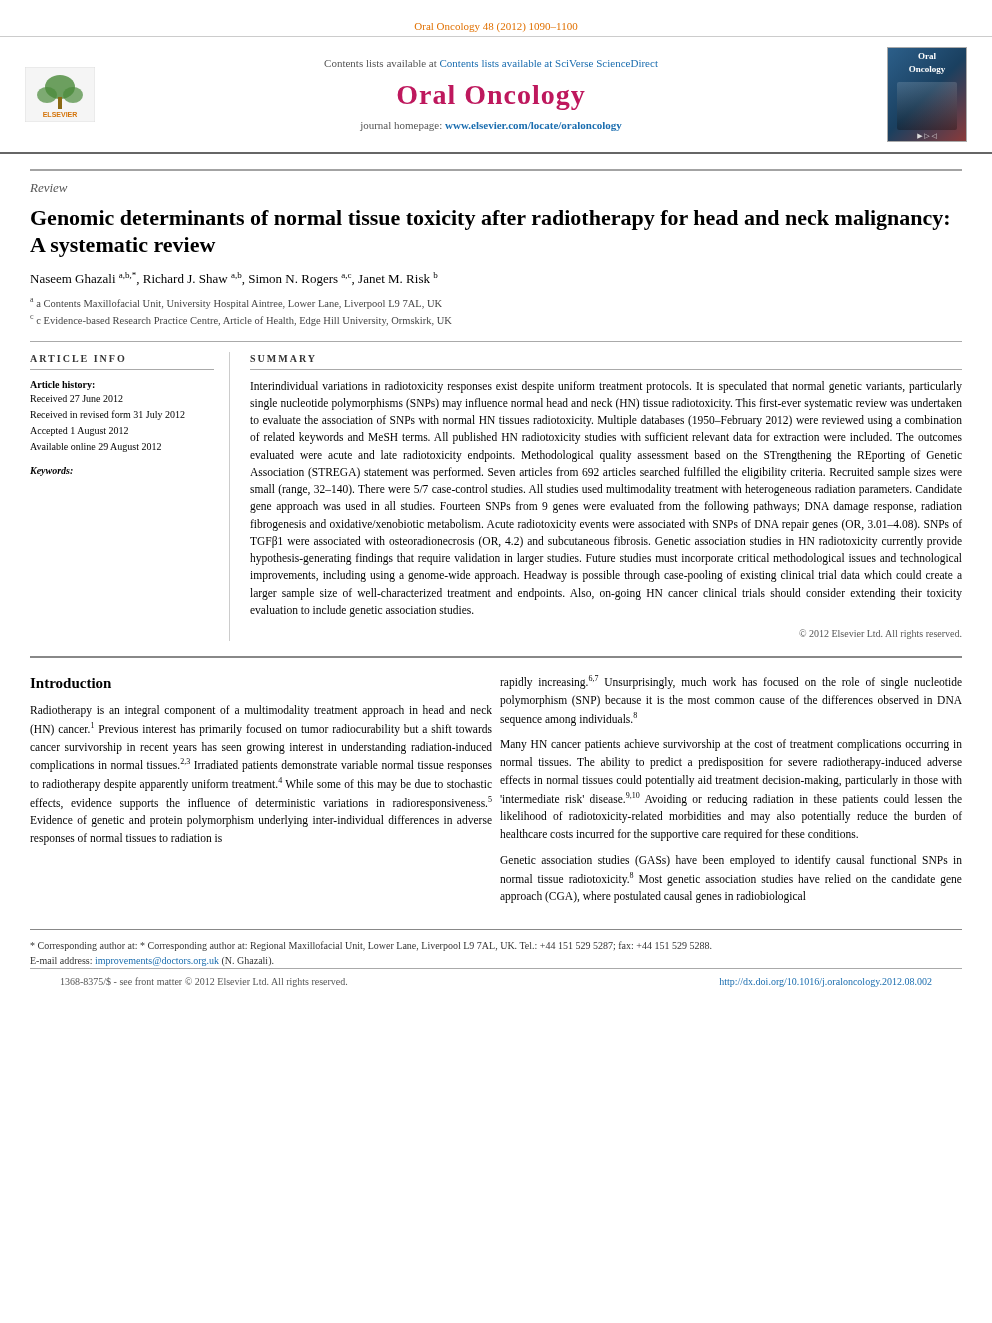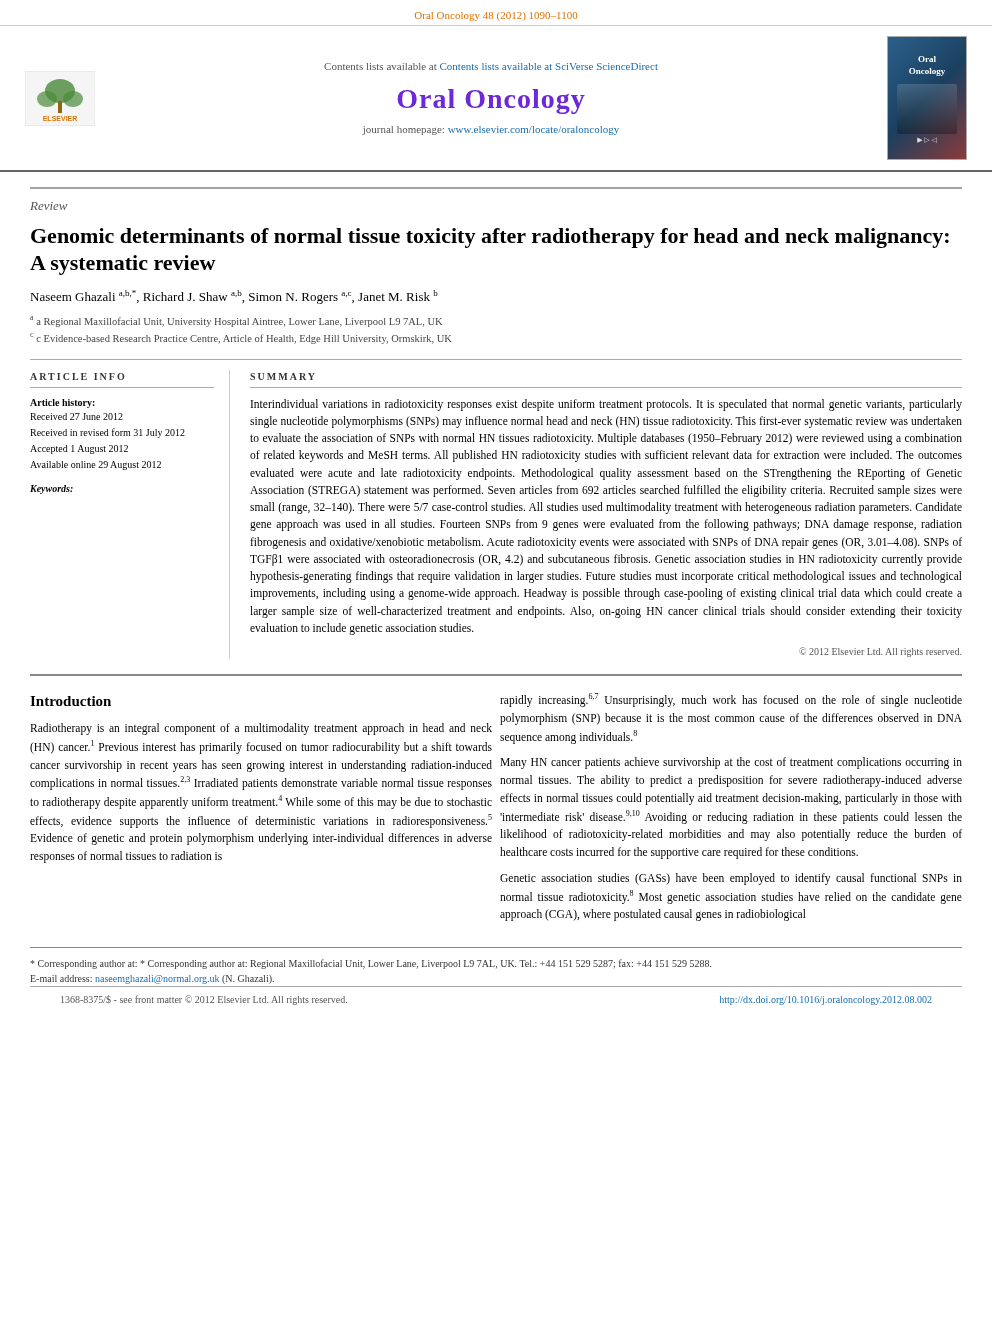--- a/index.html
+++ b/index.html
@@ -16,21 +16,21 @@
       background: #fff;
       padding: 0;
       position: relative;
     }
 
     
     .top-bar {
       text-align: center;
       font-size: 11px;
       color: #555;
-      padding: 8px 0 2px 0;
+      padding: 19px 0 2px 0;
       border-bottom: 1px solid #ccc;
     }
     .top-bar span { color: #e07000; }
 
     
     .header-area {
       display: flex;
       align-items: center;
       border-bottom: 2px solid #666;
       padding: 10px 20px;
@@ -51,38 +51,38 @@
       justify-content: center;
       gap: 4px;
     }
     .sciverse-text {
       font-size: 11px;
       color: #555;
     }
     .journal-title-main {
       font-size: 28px;
       font-weight: bold;
-      color: #6d28d9;
+      color: #be185d;
       font-family: 'Times New Roman', serif;
       letter-spacing: 1px;
     }
     .homepage-text {
       font-size: 11px;
       color: #555;
     }
-    .homepage-text span { color: #1a6daf; }
+    .homepage-text span { color: #1a6daf; font-weight: bold; }
     .header-right {
       width: 90px;
       display: flex;
       align-items: center;
       justify-content: center;
     }
     .journal-cover {
       width: 80px;
-      height: 124px;
+      height: 95px;
       background: linear-gradient(135deg, #2c5f8a 0%, #1a4060 50%, #8b3a3a 100%);
       border: 1px solid #aaa;
       display: flex;
       flex-direction: column;
       align-items: center;
       justify-content: center;
       font-size: 8px;
       color: #fff;
       text-align: center;
       position: relative;
@@ -320,21 +320,21 @@
     <div class="article-title">Genomic determinants of normal tissue toxicity after radiotherapy for head and neck malignancy: A systematic review</div>
 
     <div class="authors">
       <span>Naseem Ghazali <sup>a,b,*</sup></span>,
       <span>Richard J. Shaw <sup>a,b</sup></span>,
       <span>Simon N. Rogers <sup>a,c</sup></span>,
       <span>Janet M. Risk <sup>b</sup></span>
     </div>
 
     <div class="affiliations">
-      <div><sup>a</sup> <span>a Regional Maxillofacial Unit, University Hospital Aintree, Lower Lane, Liverpool L9 7AL, UK</span></div>
+      <div><sup>a</sup> <span>a Contents Maxillofacial Unit, University Hospital Aintree, Lower Lane, Liverpool L9 7AL, UK</span></div>
       <div><sup>c</sup> <span>c Evidence-based Research Practice Centre, Article of Health, Edge Hill University, Ormskirk, UK</span></div>
     </div>
 
     <div class="two-col">
 
       <div class="left-col">
         <div class="section-heading-sm">ARTICLE INFO</div>
 
         <div class="article-history">
           <div class="hist-label">Article history:</div>
@@ -380,21 +380,21 @@
       </div>
     </div>
 
     <div class="footnotes-area">
       <div class="footnote-line">
         <span>* Corresponding author at:</span>
         <span>* Corresponding author at: Regional Maxillofacial Unit, Lower Lane, Liverpool L9 7AL, UK. Tel.: +44 151 529 5287; fax: +44 151 529 5288.</span>
       </div>
       <div class="footnote-line">
         <span>E-mail address: </span>
-        <a style="color:#1a6daf;">naseemghazali@normal.org.uk</a>
+        <a style="color:#1a6daf;">improvements@doctors.org.uk</a>
         <span> (N. Ghazali).</span>
       </div>
     </div>
 
     <div class="bottom-bar">
       <span>1368-8375/$ - see front matter © 2012 Elsevier Ltd. All rights reserved.</span>
       <a>http://dx.doi.org/10.1016/j.oraloncology.2012.08.002</a>
     </div>
   </div>
 </div>

